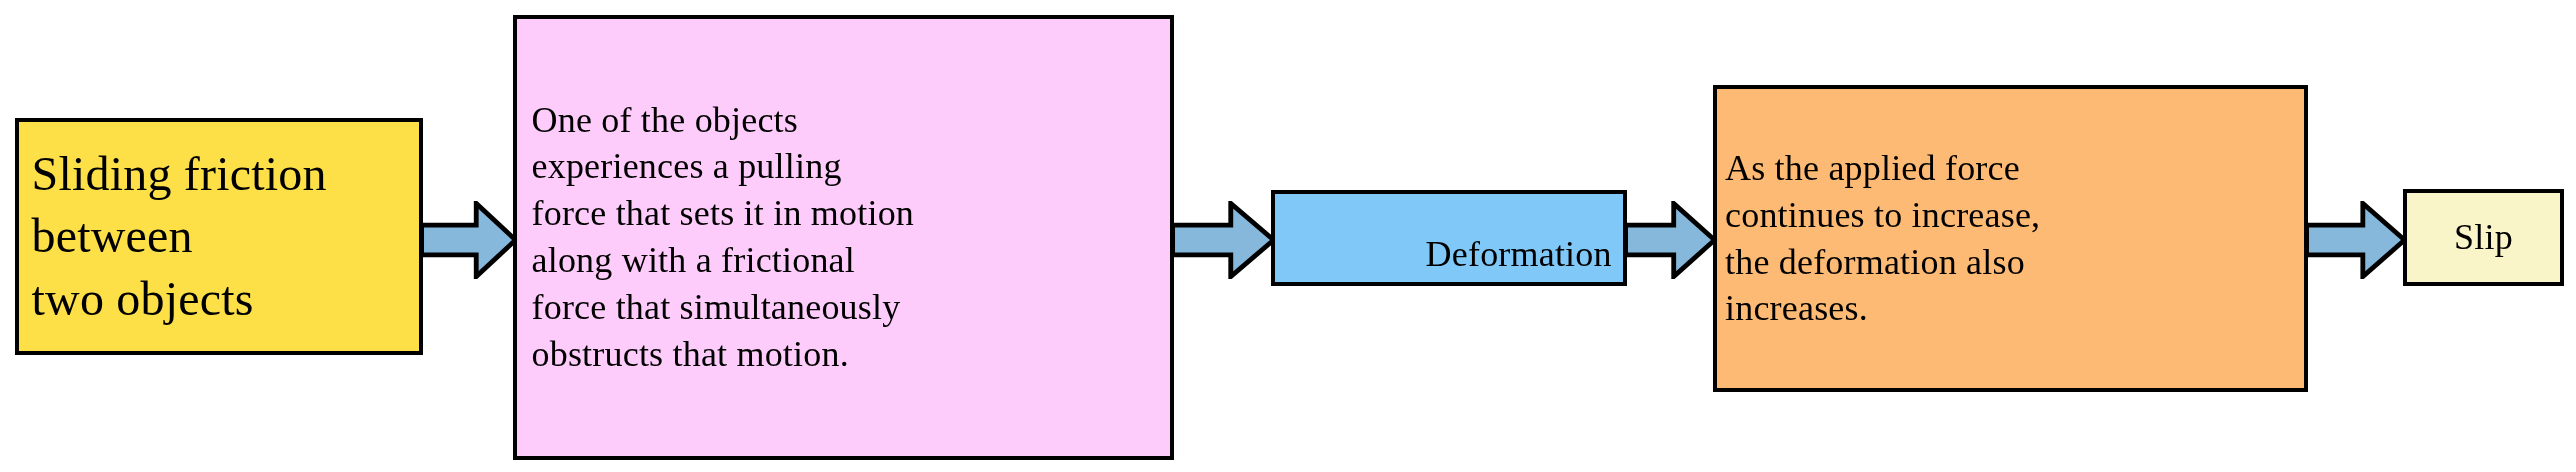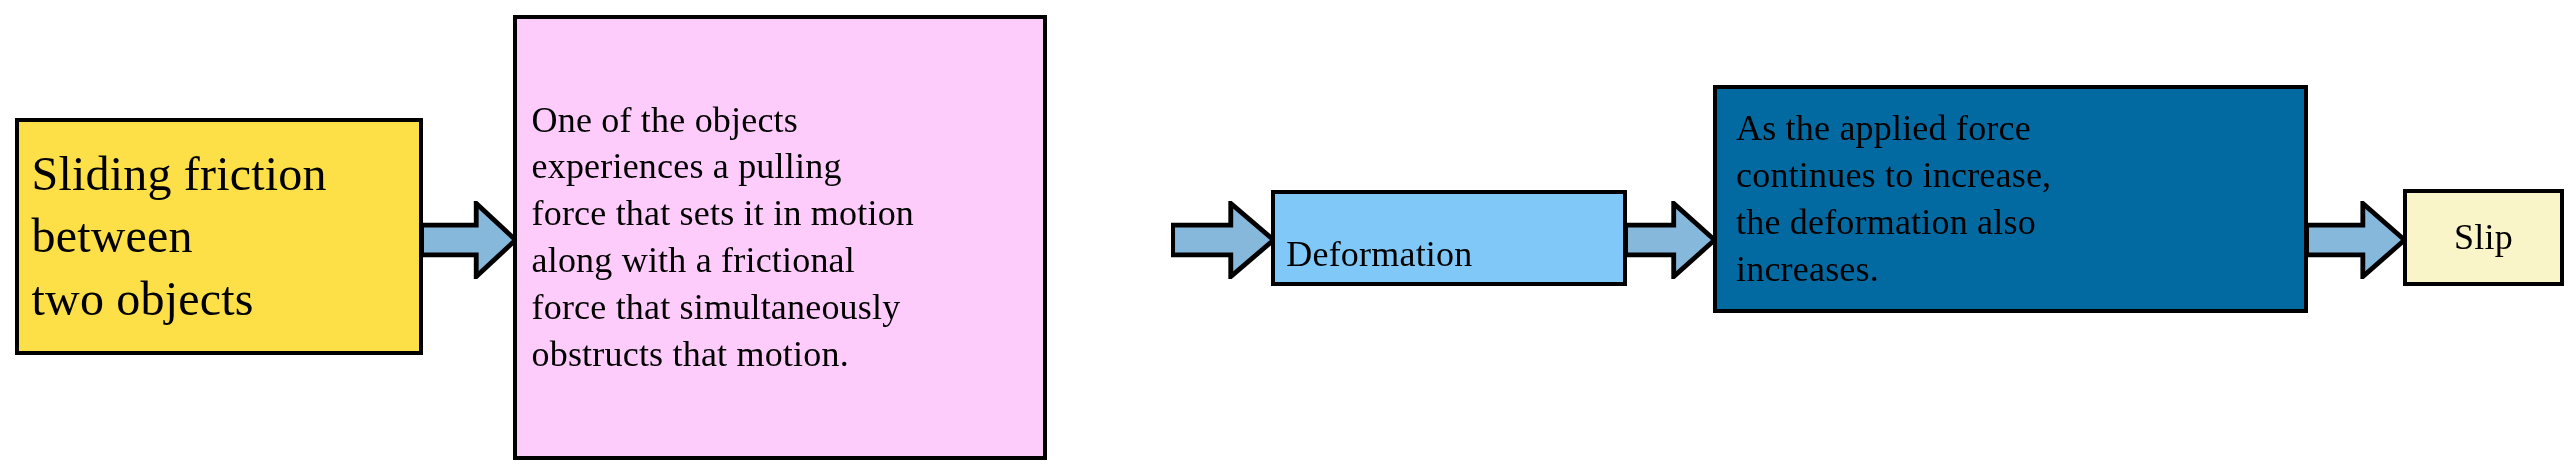--- a/index.html
+++ b/index.html
@@ -34,37 +34,37 @@
     letter-spacing: 0.2px;
   }
   
   #node-sliding-friction {
     left: 14.5px;  top: 118px;  width: 408px;  height: 237px;
     background: #fde047;
     padding: 0 13px;
     font-size: 48px;
   }
   #node-pulling-force {
-    left: 513px; top: 14.5px;   width: 534px;  height: 445px;
+    left: 513px; top: 14.5px;   width: 661px;  height: 445px;
     background: #FDCCFB;
     padding: 0 14.5px;
     font-size: 36px;
   }
   #node-deformation {
     left: 1271px; top: 190px; width: 356px;  height: 96px;
     background: #7FC8F7;
     padding: 0 11.3px;
     font-size: 36px;
     justify-content: center;
   }
-  #node-deformation .node-text { text-align: left; margin-top: 32px; }
+  #node-deformation .node-text { text-align: right; margin-top: 32px; }
   #node-force-increase {
-    left: 1713px; top: 85px; width: 595px;  height: 228px;
-    background: #0369a1;
-    padding: 0 19px;
+    left: 1713px; top: 85px; width: 595px;  height: 307px;
+    background: #fdba74;
+    padding: 0 8px;
     font-size: 36px;
   }
   #node-slip {
     left: 2403px; top: 189px; width: 161px;  height: 97px;
     background: #FAF5C9;
     padding: 0 8px;
     font-size: 36px;
   }
   #node-slip .node-text { text-align: center; }
 

